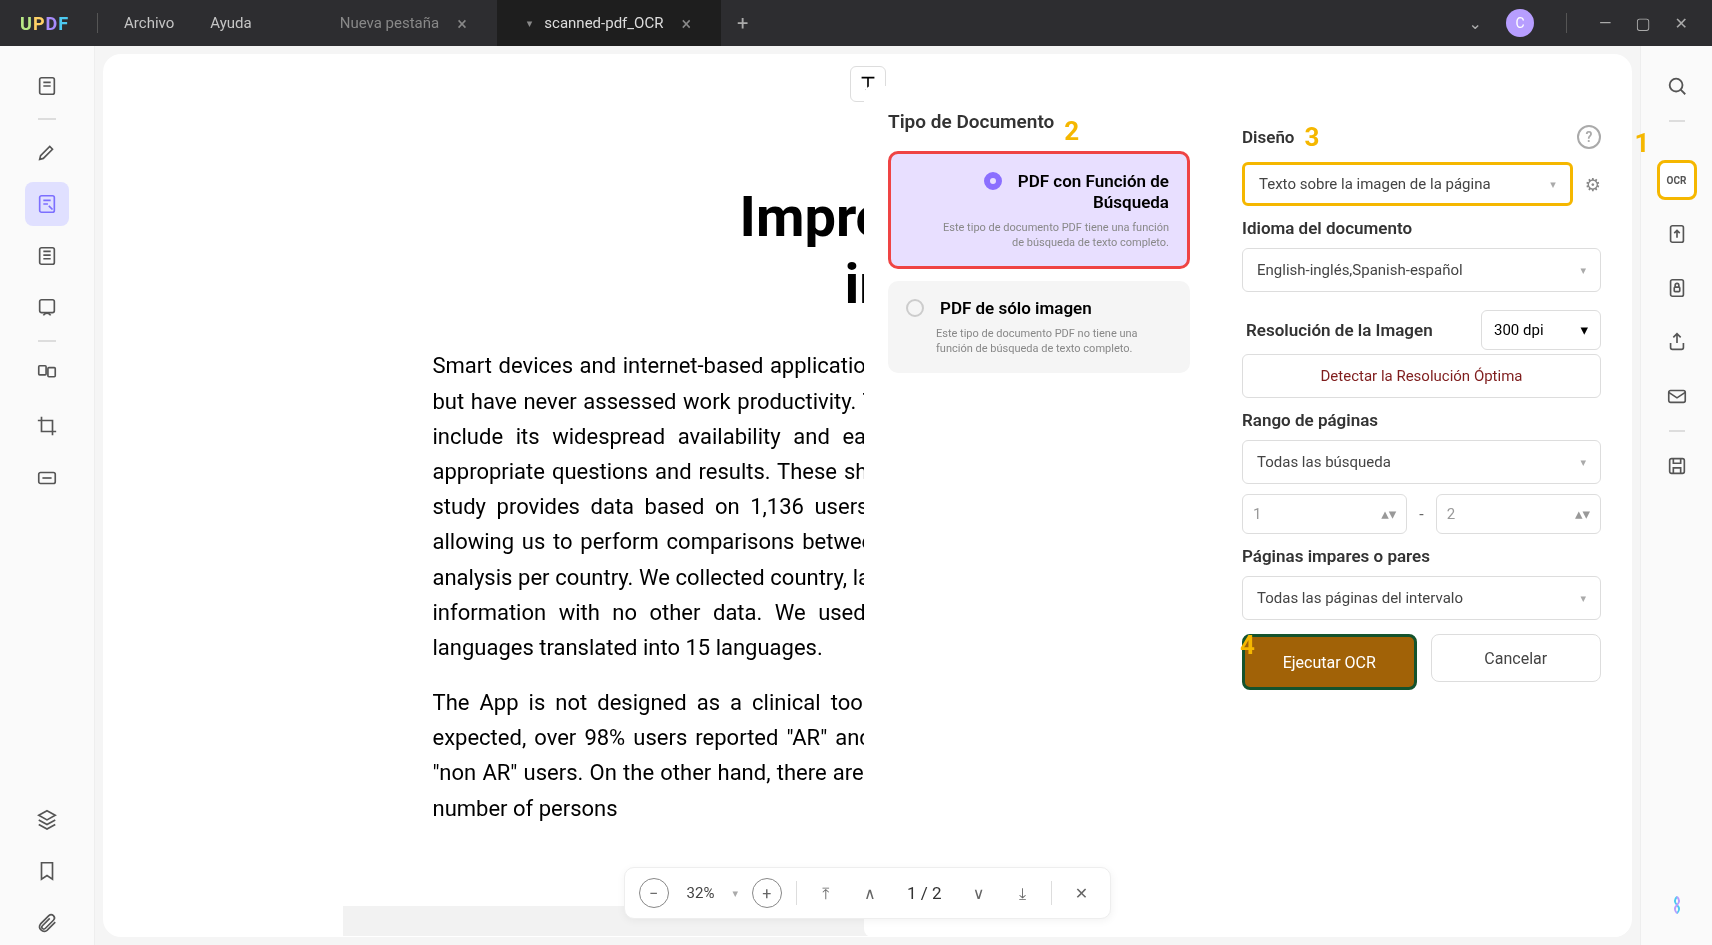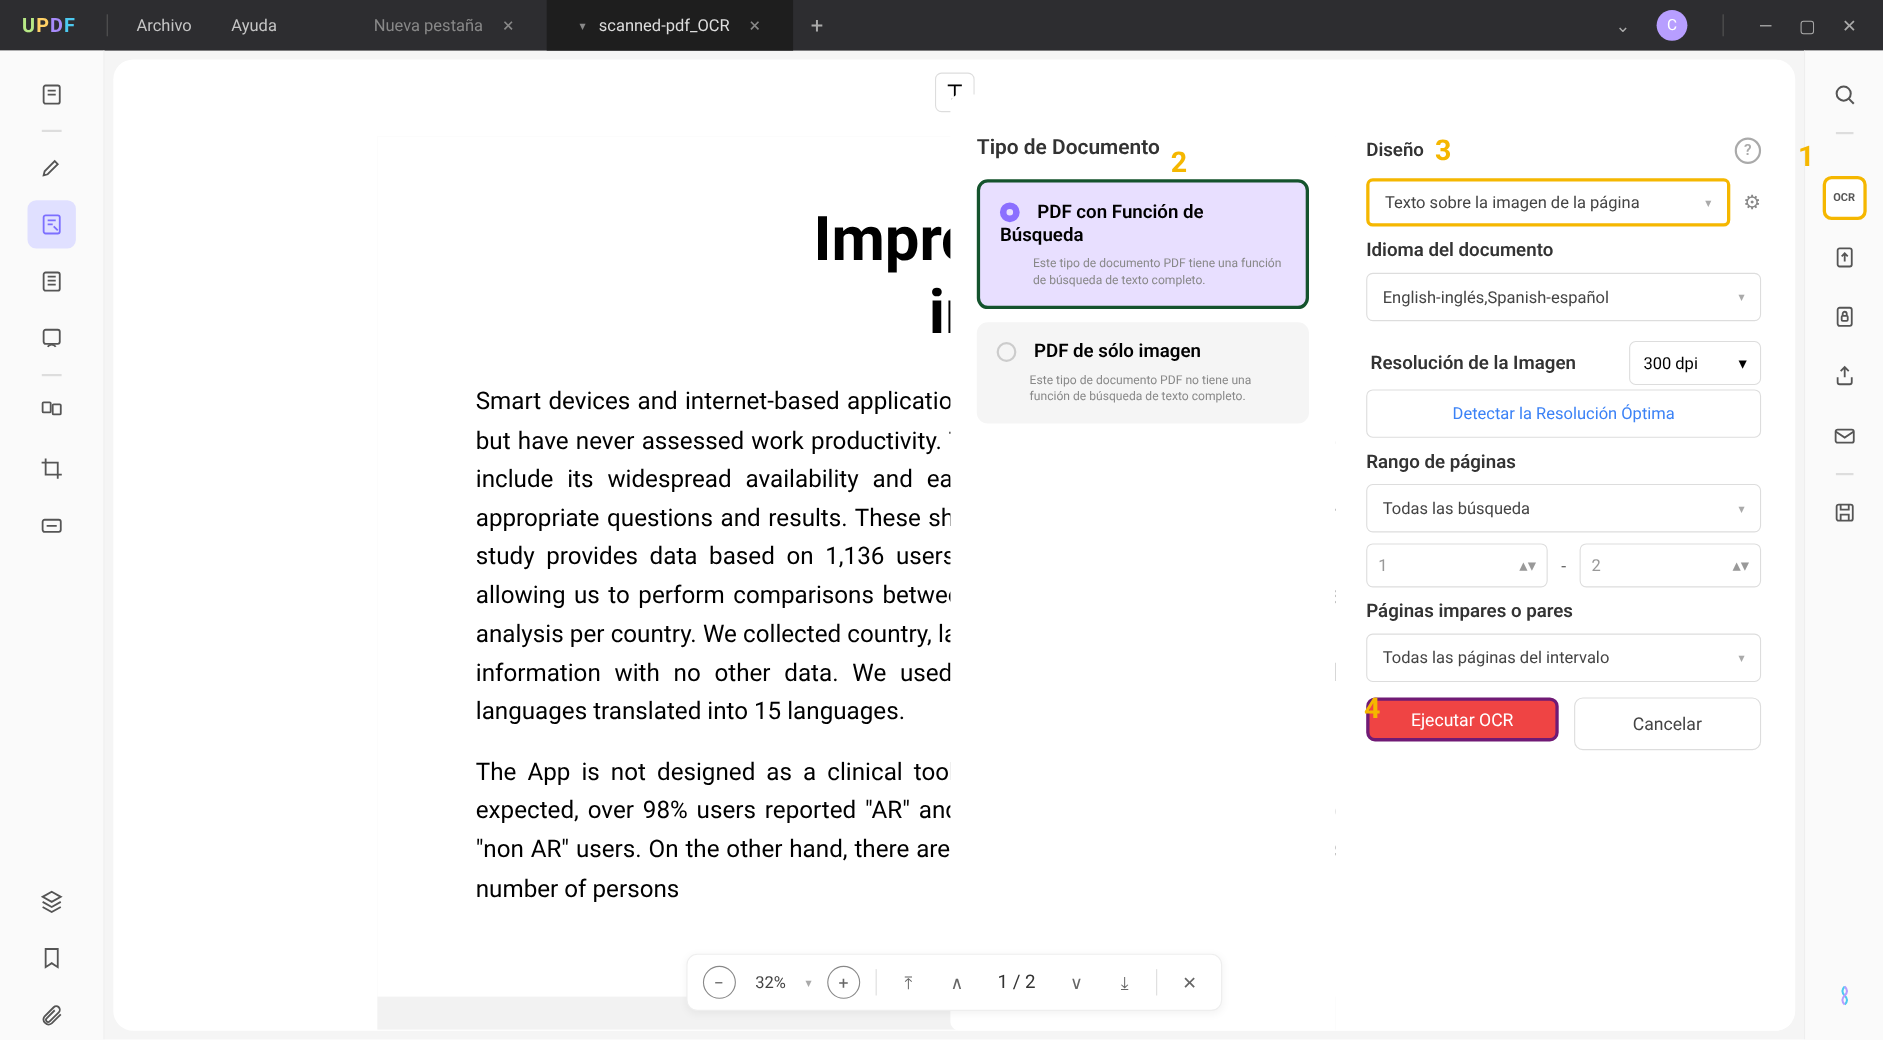--- a/index.html
+++ b/index.html
@@ -52,38 +52,38 @@
 
 .sec-toolbar { position: absolute; top: 12px; left: 0; right: 0; display: flex; justify-content: center; gap: 10px; }
 .sec-toolbar .btn { width: 36px; height: 36px; border: 1px solid #ddd; border-radius: 6px; display: flex; align-items: center; justify-content: center; background: #fff; }
 
 
 .ocr-panel { position: absolute; top: 32px; right: 3px; width: 765px; bottom: 0; display: flex; background: transparent; }
 .ocr-left { width: 350px; background: #fff; border-radius: 8px 0 0 8px; padding: 24px; }
 .ocr-right { flex: 1; background: #fff; padding: 24px 28px; }
 .ocr-title { font-size: 19px; font-weight: 600; margin-bottom: 18px; color: #333; }
 .doc-option { border-radius: 10px; padding: 16px 18px; margin-bottom: 12px; cursor: pointer; }
-.doc-option.selected { background: #e8dfff; border: 3px solid #14532d; }
+.doc-option.selected { background: #e8dfff; border: 3px solid #ef4444; text-align: right; }
 .doc-option.unselected { background: #f5f5f5; }
 .doc-option .radio { display: inline-block; width: 18px; height: 18px; border-radius: 50%; border: 2px solid #b79eff; margin-right: 12px; vertical-align: middle; position: relative; }
 .doc-option.selected .radio { border: 6px solid #8b6fff; }
 .doc-option.unselected .radio { border: 2px solid #ccc; }
 .doc-option .opt-title { font-size: 17px; font-weight: 600; vertical-align: middle; }
 .doc-option .opt-desc { font-size: 11px; color: #888; margin-top: 8px; margin-left: 30px; line-height: 1.4; }
 
 .field-label { font-size: 17px; font-weight: 600; color: #333; margin-top: 12px; margin-bottom: 10px; display: flex; align-items: center; justify-content: space-between; }
 .select { width: 100%; height: 44px; border: 1px solid #ddd; border-radius: 6px; padding: 0 14px; display: flex; align-items: center; justify-content: space-between; background: #fff; font-size: 15px; color: #444; cursor: pointer; }
 .select .chev { color: #aaa; font-size: 11px; }
 .select.highlight { border: 3px solid #f5b700; }
 .row { display: flex; align-items: center; gap: 12px; }
 .range-input { flex: 1; height: 40px; border: 1px solid #ddd; border-radius: 6px; padding: 0 10px; display: flex; align-items: center; justify-content: space-between; background: #fff; font-size: 15px; color: #999; }
 .range-dash { color: #666; }
-.btn-wide { width: 100%; height: 44px; border: 1px solid #ddd; border-radius: 6px; background: #fff; font-size: 15px; color: #3b82f6; cursor: pointer; margin-top: 4px; }
+.btn-wide { width: 100%; height: 44px; border: 1px solid #ddd; border-radius: 6px; background: #fff; font-size: 15px; color: #7f1d1d; cursor: pointer; margin-top: 4px; }
 .action-row { display: flex; gap: 14px; margin-top: 14px; }
-.btn-primary { flex: 1; height: 40px; border: 3px solid #701a75; border-radius: 8px; background: #ef4444; color: #fff; font-size: 16px; cursor: pointer; }
+.btn-primary { flex: 1; height: 56px; border: 3px solid #14532d; border-radius: 8px; background: #a16207; color: #fff; font-size: 16px; cursor: pointer; }
 .btn-secondary { flex: 1; height: 48px; border: 1px solid #ddd; border-radius: 8px; background: #fff; color: #444; font-size: 16px; cursor: pointer; }
 .gear-icon { color: #888; cursor: pointer; font-size: 18px; }
 .help-icon { width: 24px; height: 24px; border: 2px solid #aaa; border-radius: 50%; display: inline-flex; align-items: center; justify-content: center; font-size: 14px; color: #aaa; cursor: pointer; }
 .res-row { display: flex; align-items: center; justify-content: space-between; }
 .res-select { width: 120px; height: 40px; border: 1px solid #ddd; border-radius: 6px; padding: 0 12px; display: flex; align-items: center; justify-content: space-between; font-size: 15px; }
 
 
 .callout { position: absolute; font-size: 26px; font-weight: 700; color: #f5b700; }
 
 
@@ -217,21 +217,21 @@
             <h1><span>Improve V</span><br><span>in</span></h1>
             <p>Smart devices and internet-based applications (apps) are already used in rhinitis (24-27) but have never assessed work productivity. The strengths of this new mobile technology include its widespread availability and easy use, but there is a need for selecting appropriate questions and results. These should be assessed by pilot studies. This pilot study provides data based on 1,136 users who filled in the survey using MASK-VAS allowing us to perform comparisons between the outcomes, but not to make subgroup analysis per country. We collected country, language, and device type and date of entry of information with no other data. We used very simple questions translated into 15 languages translated into 15 languages.</p>
             <p>The App is not designed as a clinical tool but rather as not a clinical trial. Thus, as expected, over 98% users reported "AR" and we are unable to assess the responses of "non AR" users. On the other hand, there are many days with no symptoms in a sufficient number of persons</p>
           </div>
         </div>
       </div>
     </div>
 
     <div class="ocr-panel">
       <div class="ocr-left">
-        <div style="display:flex;align-items:flex-end;gap:10px;margin-top:12px;">
+        <div style="display:flex;align-items:center;gap:10px;">
           <div class="ocr-title">Tipo de Documento</div>
           <div class="callout" style="position:static;">2</div>
         </div>
         <div class="doc-option selected">
           <span class="radio"></span>
           <span class="opt-title">PDF con Función de Búsqueda</span>
           <div class="opt-desc">Este tipo de documento PDF tiene una función de búsqueda de texto completo.</div>
         </div>
         <div class="doc-option unselected">
           <span class="radio"></span>

